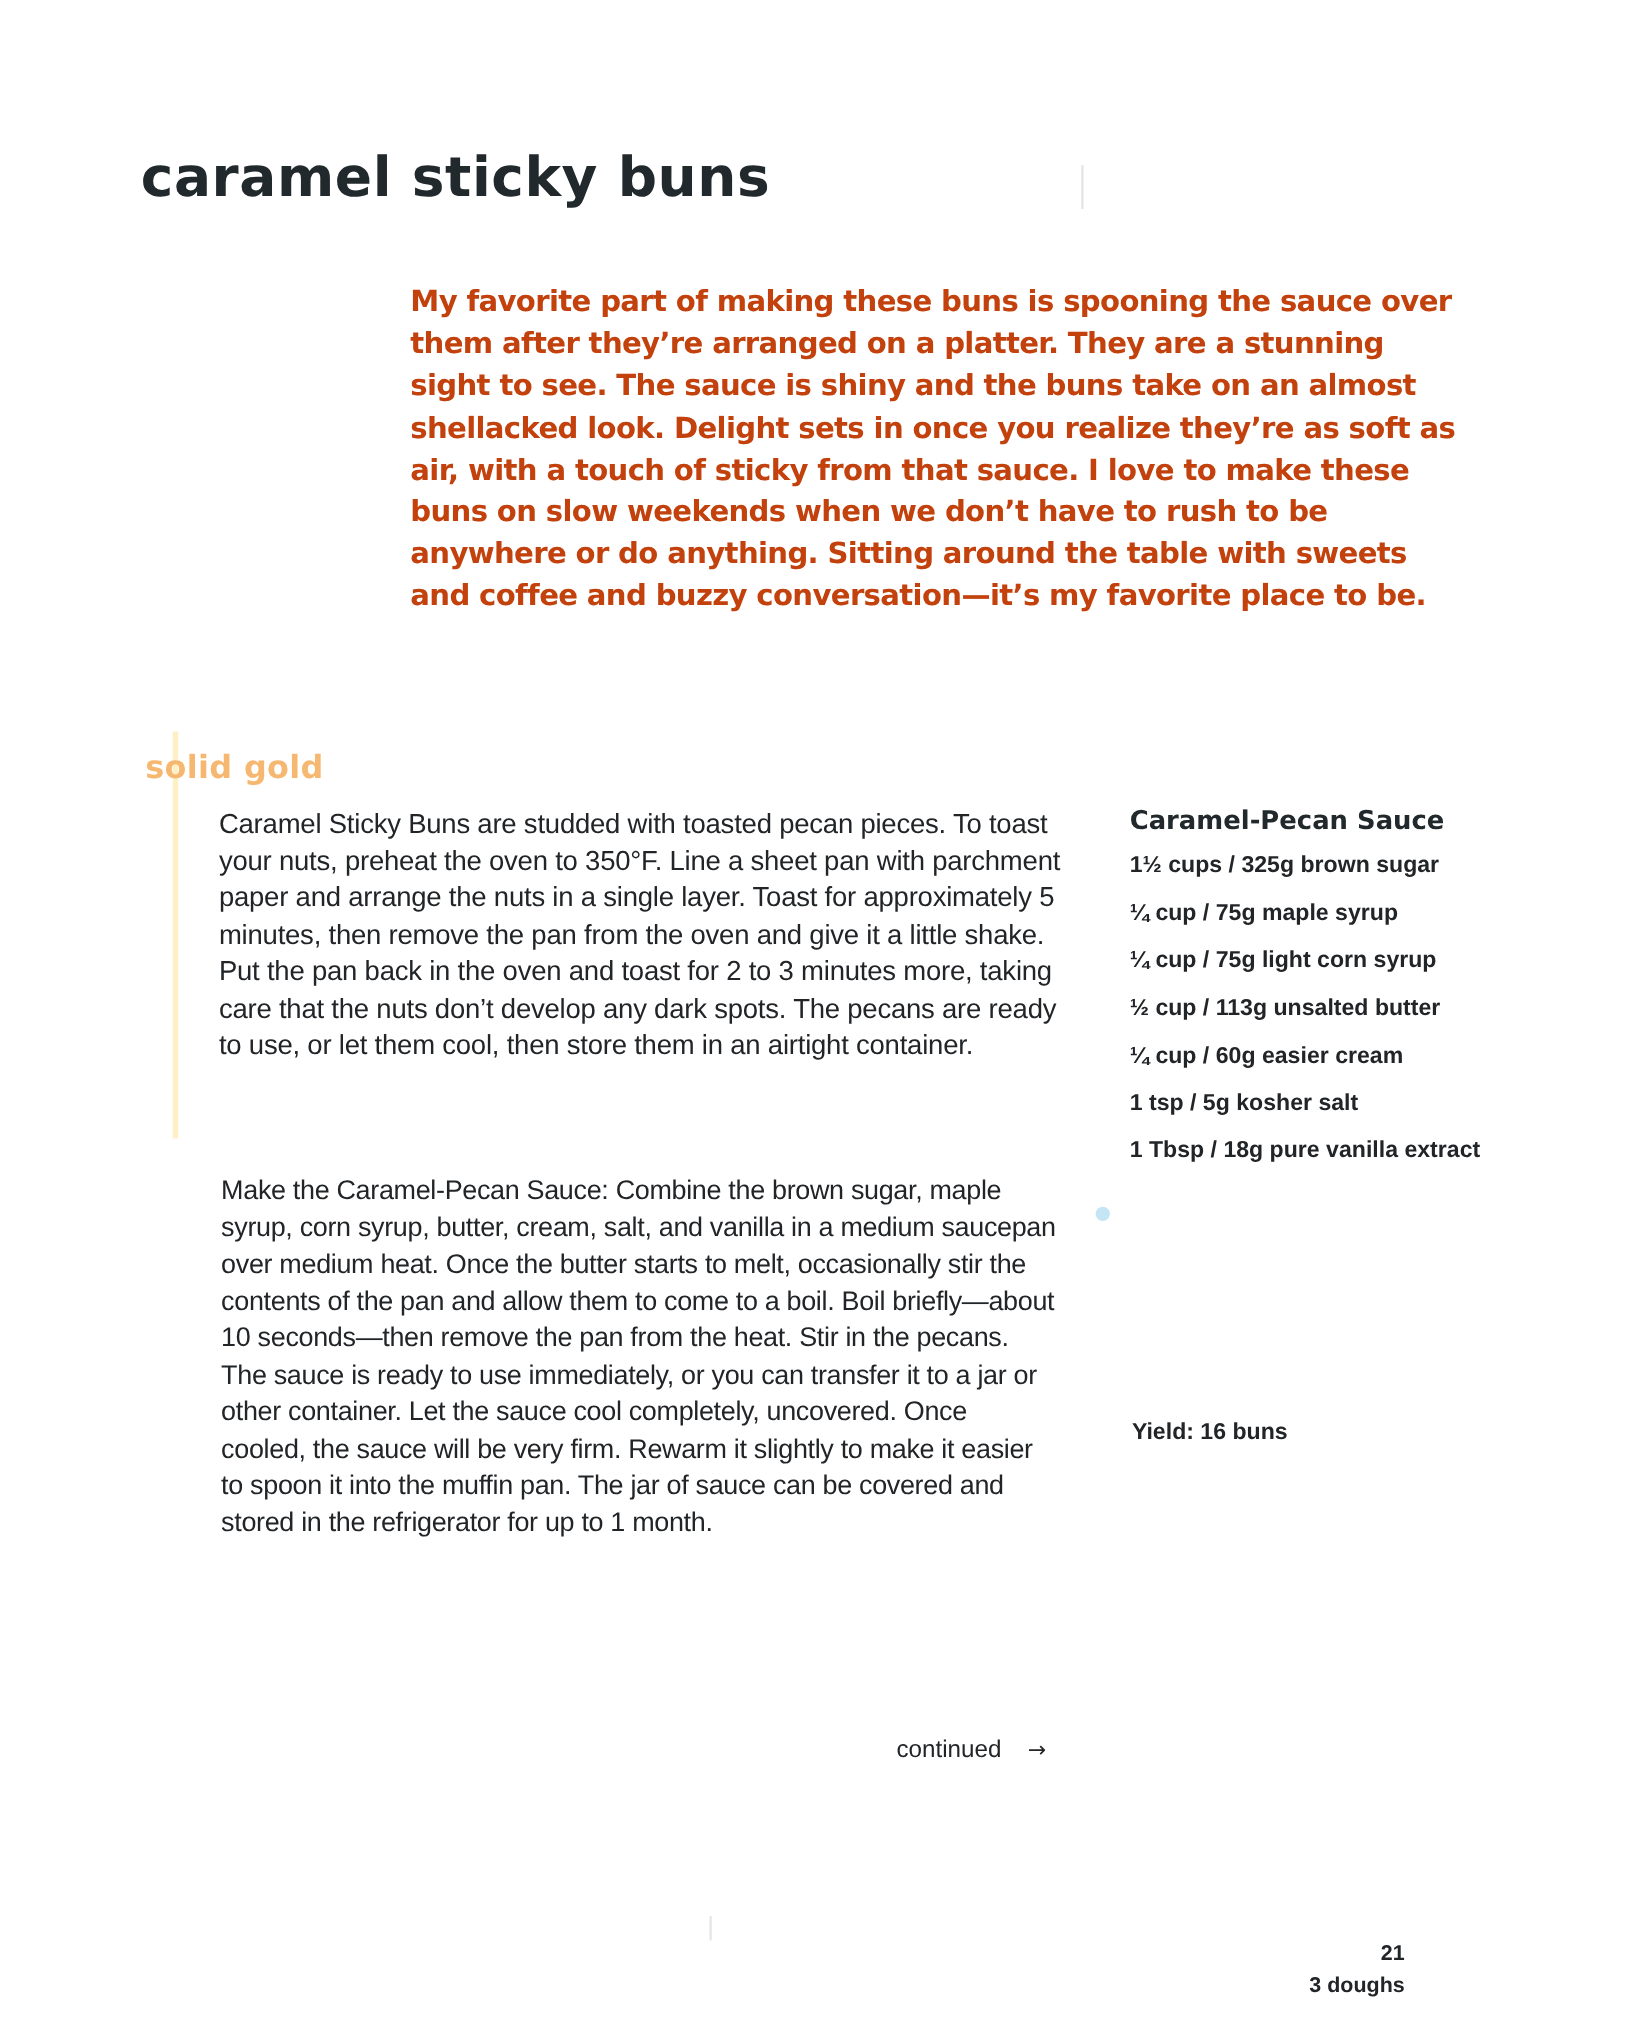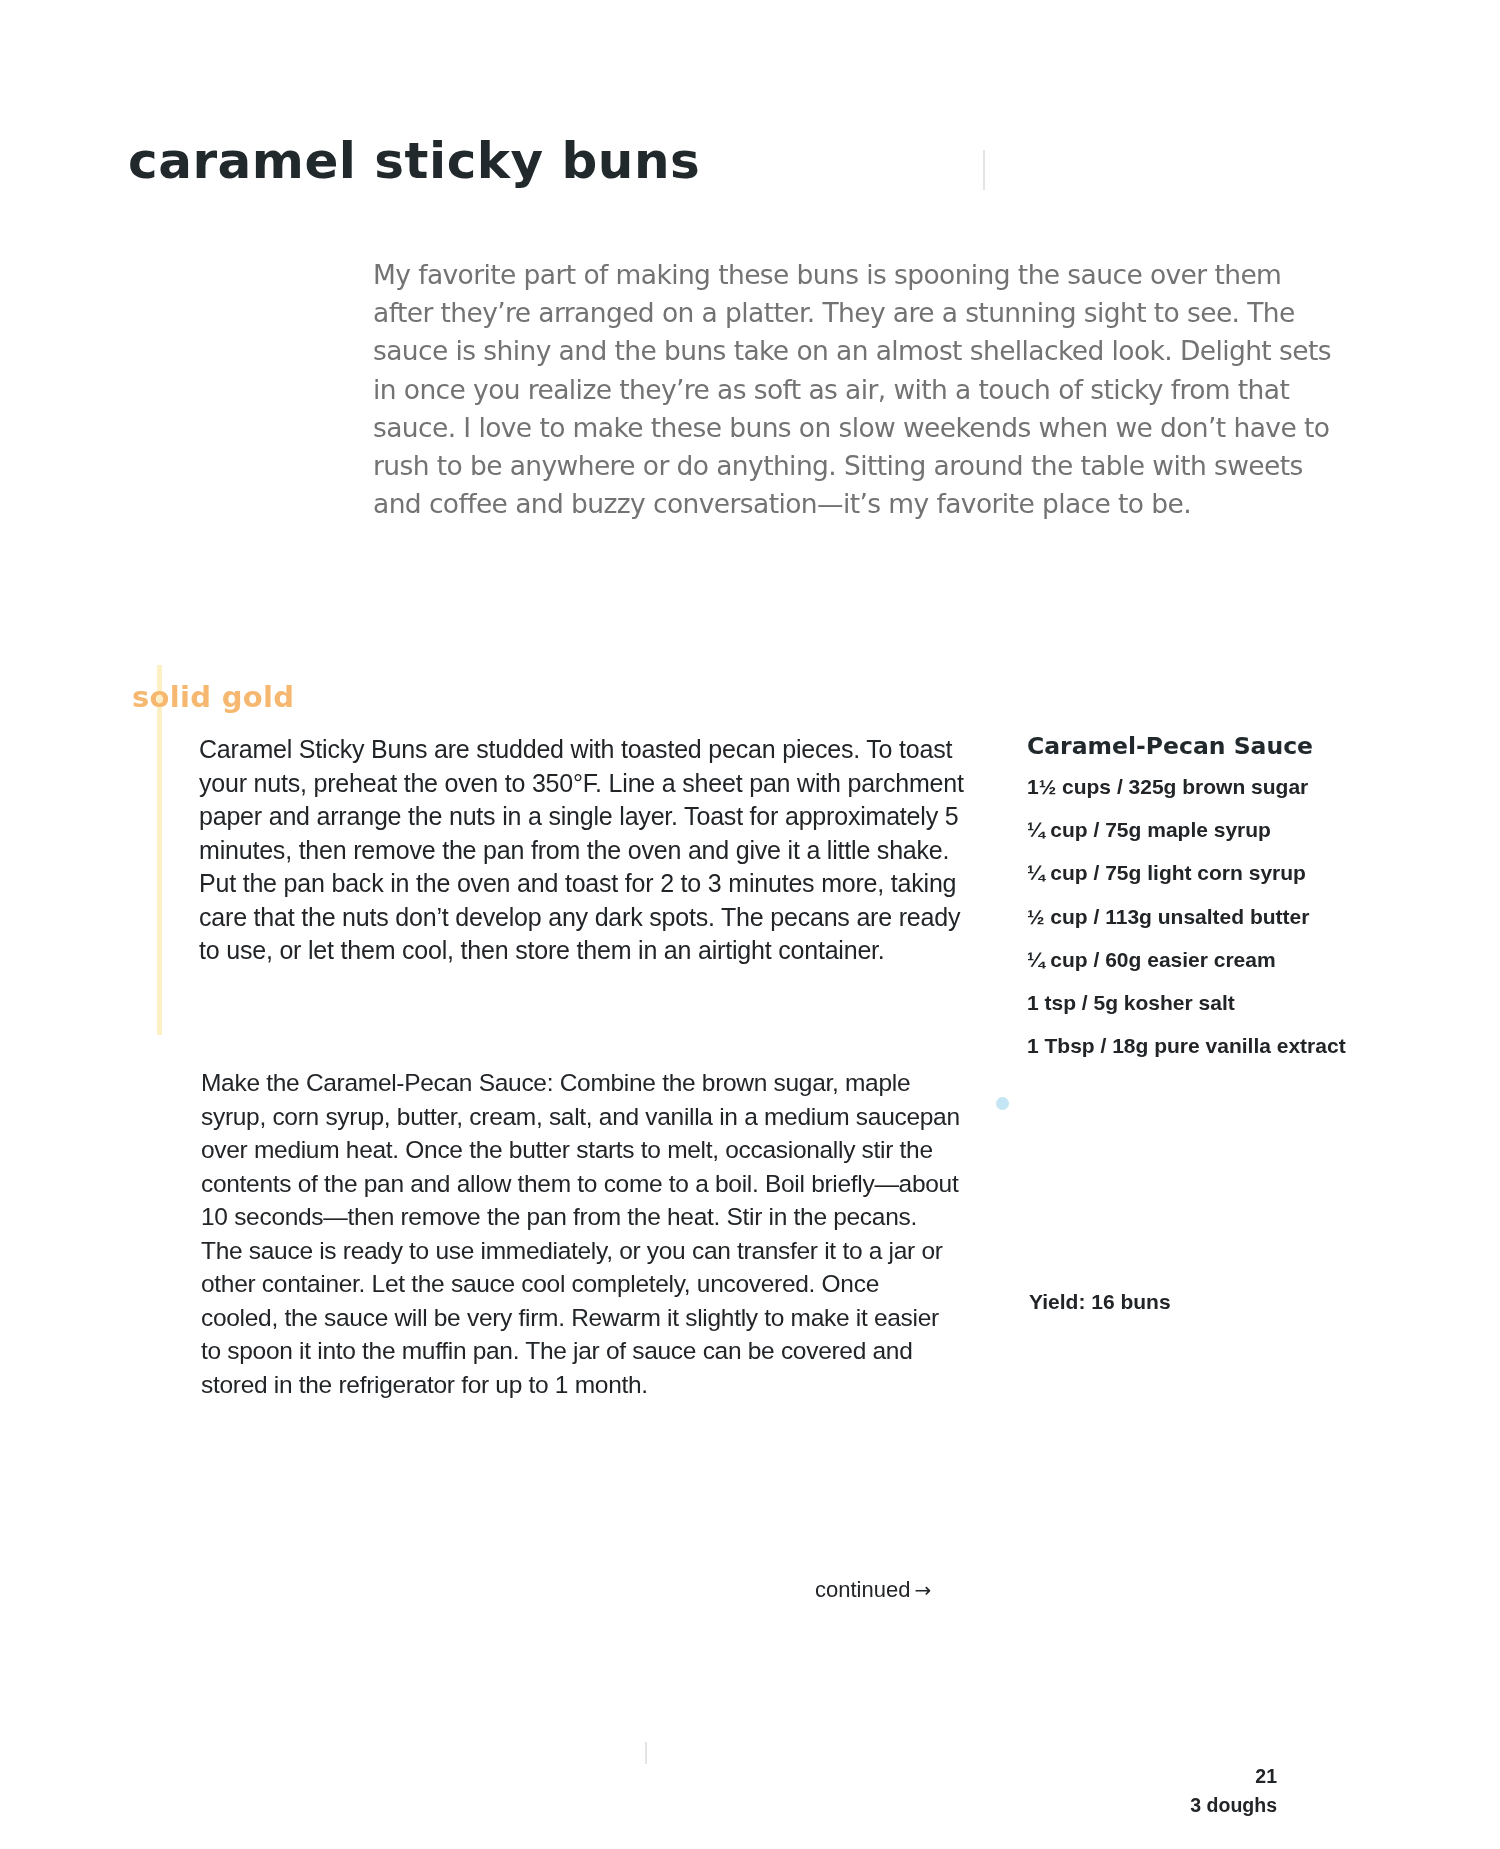--- a/index.html
+++ b/index.html
@@ -26,24 +26,24 @@
       letter-spacing: 0.5px;
       color: #22292c;
     }
     .intro {
       position: absolute;
       left: 373px;
       top: 256px;
       width: 960px;
       margin: 0;
       font-family: "DejaVu Sans", sans-serif;
-      font-weight: normal;
+      font-weight: bold;
       font-size: 26.5px;
       line-height: 38.2px;
-      color: #737373;
+      color: #c2410c;
       letter-spacing: -0.6px;
     }
     .sidebar-title {
       position: absolute;
       left: 132px;
       top: 680px;
       margin: 0;
       font-family: "DejaVu Sans", sans-serif;
       font-weight: bold;
       font-size: 29px;
@@ -83,21 +83,21 @@
       letter-spacing: -0.3px;
     }
     .continued {
       position: absolute;
       left: 815px;
       top: 1577px;
       font-size: 22px;
       color: #222528;
       display: flex;
       align-items: center;
-      gap: 4px;
+      gap: 24px;
     }
     .continued .arrow {
       font-family: "DejaVu Sans", sans-serif;
       font-size: 20px;
     }
     .ingredients {
       position: absolute;
       left: 1027px;
       top: 732px;
       width: 400px;

